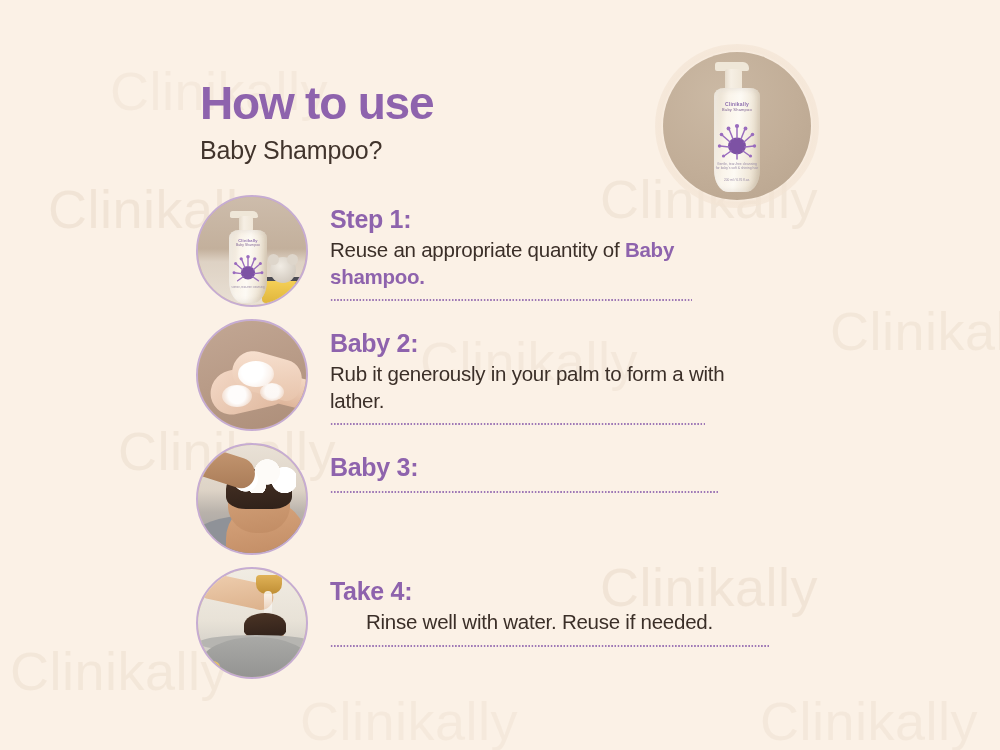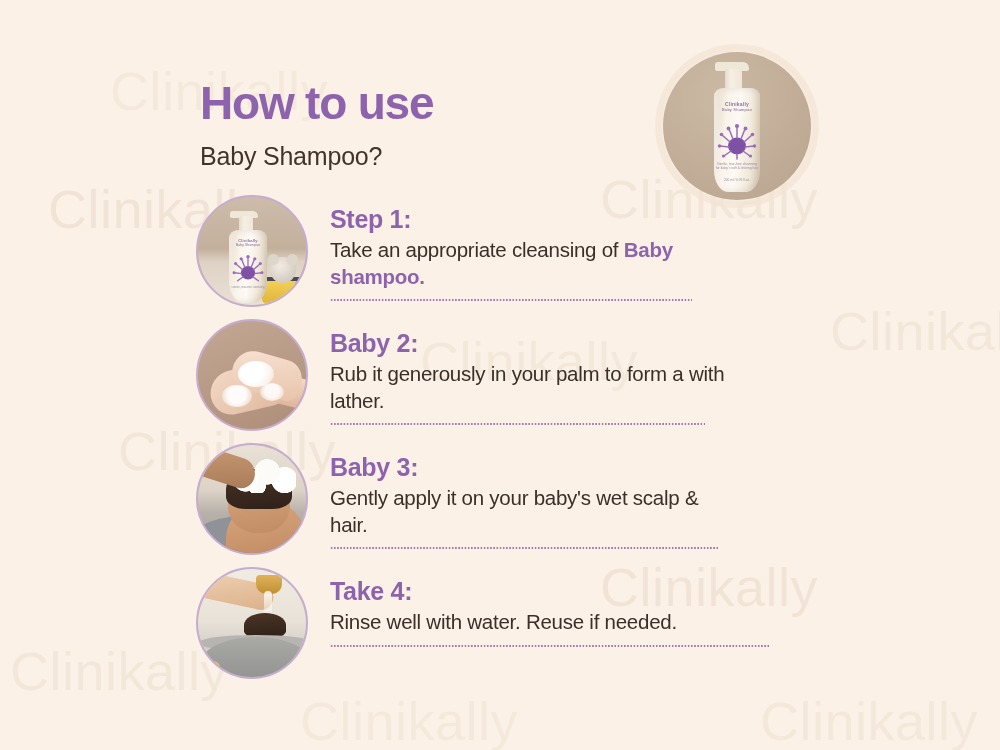--- a/index.html
+++ b/index.html
@@ -127,21 +127,21 @@
     z-index: 3;
   }
   .main-title {
     font-size: 46px;
     font-weight: 700;
     color: #8e63ad;
     letter-spacing: -1.2px;
     line-height: 1.04;
   }
   .sub-title {
-    margin-top: 14px;
+    margin-top: 8px;
     font-size: 25px;
     font-weight: 400;
     color: #41342c;
     letter-spacing: -0.2px;
   }
 
   
   .steps {
     position: absolute;
     left: 196px;
@@ -205,21 +205,21 @@
     background-repeat: repeat-x;
     opacity: .85;
   }
 
   
   .step-row:nth-child(1) .step-divider { width: 362px; }
   .step-row:nth-child(2) .step-divider { width: 375px; }
   .step-row:nth-child(3) .step-divider { width: 388px; }
   .step-row:nth-child(4) .step-divider { width: 440px; }
 
-  .step-row:nth-child(4) .step-body { max-width: 470px; }
+  .step-row:nth-child(4) .step-body { max-width: 470px; margin-left: 36px; }
   .step-row:nth-child(4) { min-height: 100px; }
 
   
   .sc { position: absolute; }
 
   
   .s1-bg { inset: 0; background: linear-gradient(180deg,#cdbcab 0%, #c3b09c 48%, #ded2c4 60%, #e9e0d4 100%); }
   .s1-toy {
     width: 26px; height: 26px; border-radius: 50%;
     background: radial-gradient(circle at 40% 35%, #f1ece4, #c8bfb3);
@@ -442,21 +442,21 @@
               <div class="footline" style="top:56px; font-size:2.8px;">
                 <span>Gentle, tear-free cleansing</span>
               </div>
             </div>
           </div>
         </div>
       </div>
       <div class="step-text">
         <div class="step-label">Step 1:</div>
         <div class="step-body">
-          <span>Take an appropriate cleansing of </span><span class="accent">Baby shampoo.</span>
+          <span>Reuse an appropriate quantity of </span><span class="accent">Baby shampoo.</span>
         </div>
         <div class="step-divider"></div>
       </div>
     </div>
 
     <div class="step-row">
       <div class="step-thumb">
         <div class="thumb-art">
           <div class="sc s2-bg"></div>
           <div class="sc s2-arm"></div>
@@ -481,21 +481,20 @@
           <div class="sc s3-tub"></div>
           <div class="sc s3-body"></div>
           <div class="sc s3-head"></div>
           <div class="sc s3-hair"></div>
           <div class="sc s3-lather"></div>
           <div class="sc s3-arm"></div>
         </div>
       </div>
       <div class="step-text">
         <div class="step-label">Baby 3:</div>
-        <div class="step-body">Gently apply it on your baby's wet scalp &amp; hair.</div>
         <div class="step-divider"></div>
       </div>
     </div>
 
     <div class="step-row">
       <div class="step-thumb">
         <div class="thumb-art">
           <div class="sc s4-bg"></div>
           <div class="sc s4-arm"></div>
           <div class="sc s4-cup"></div>

